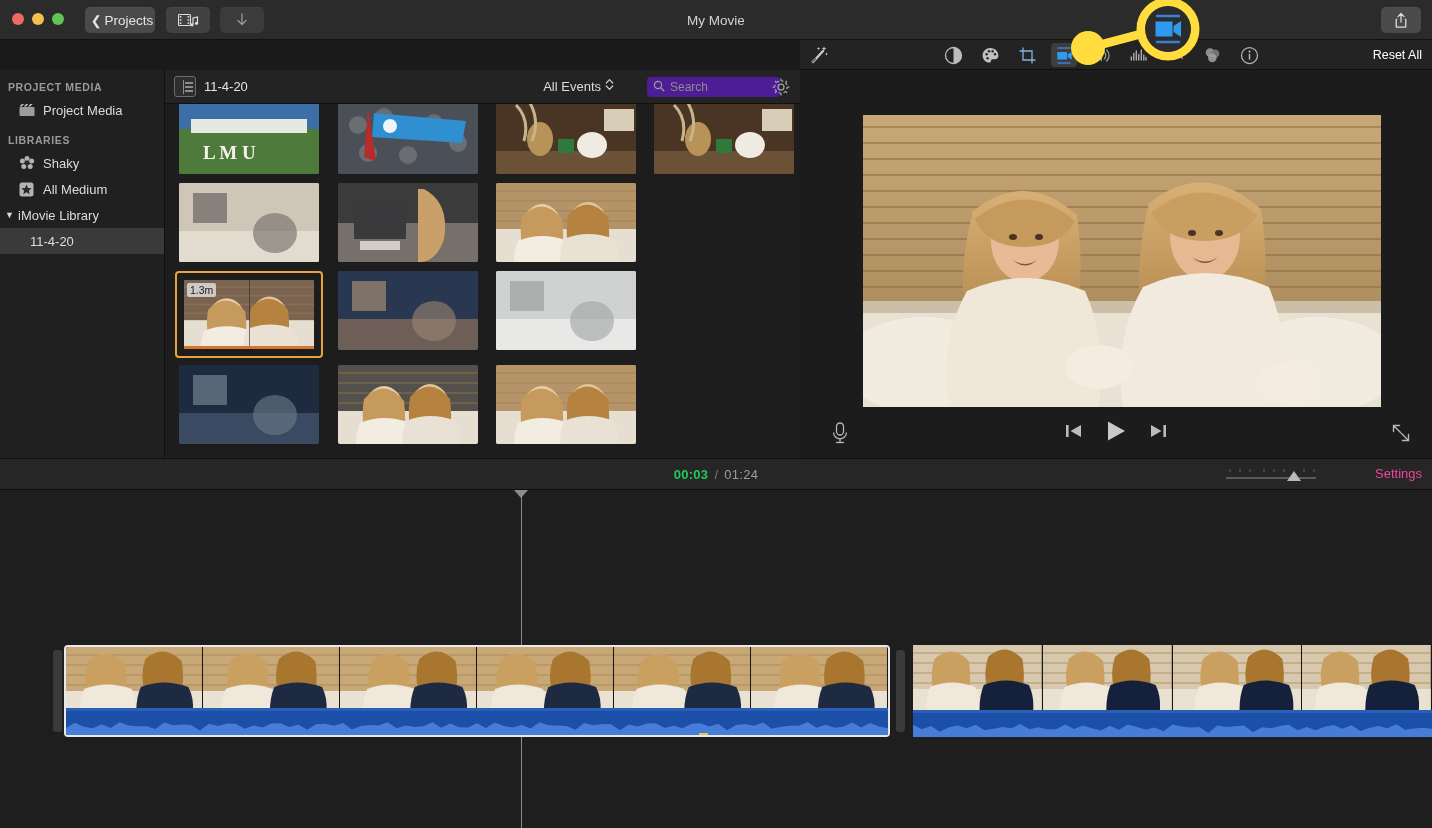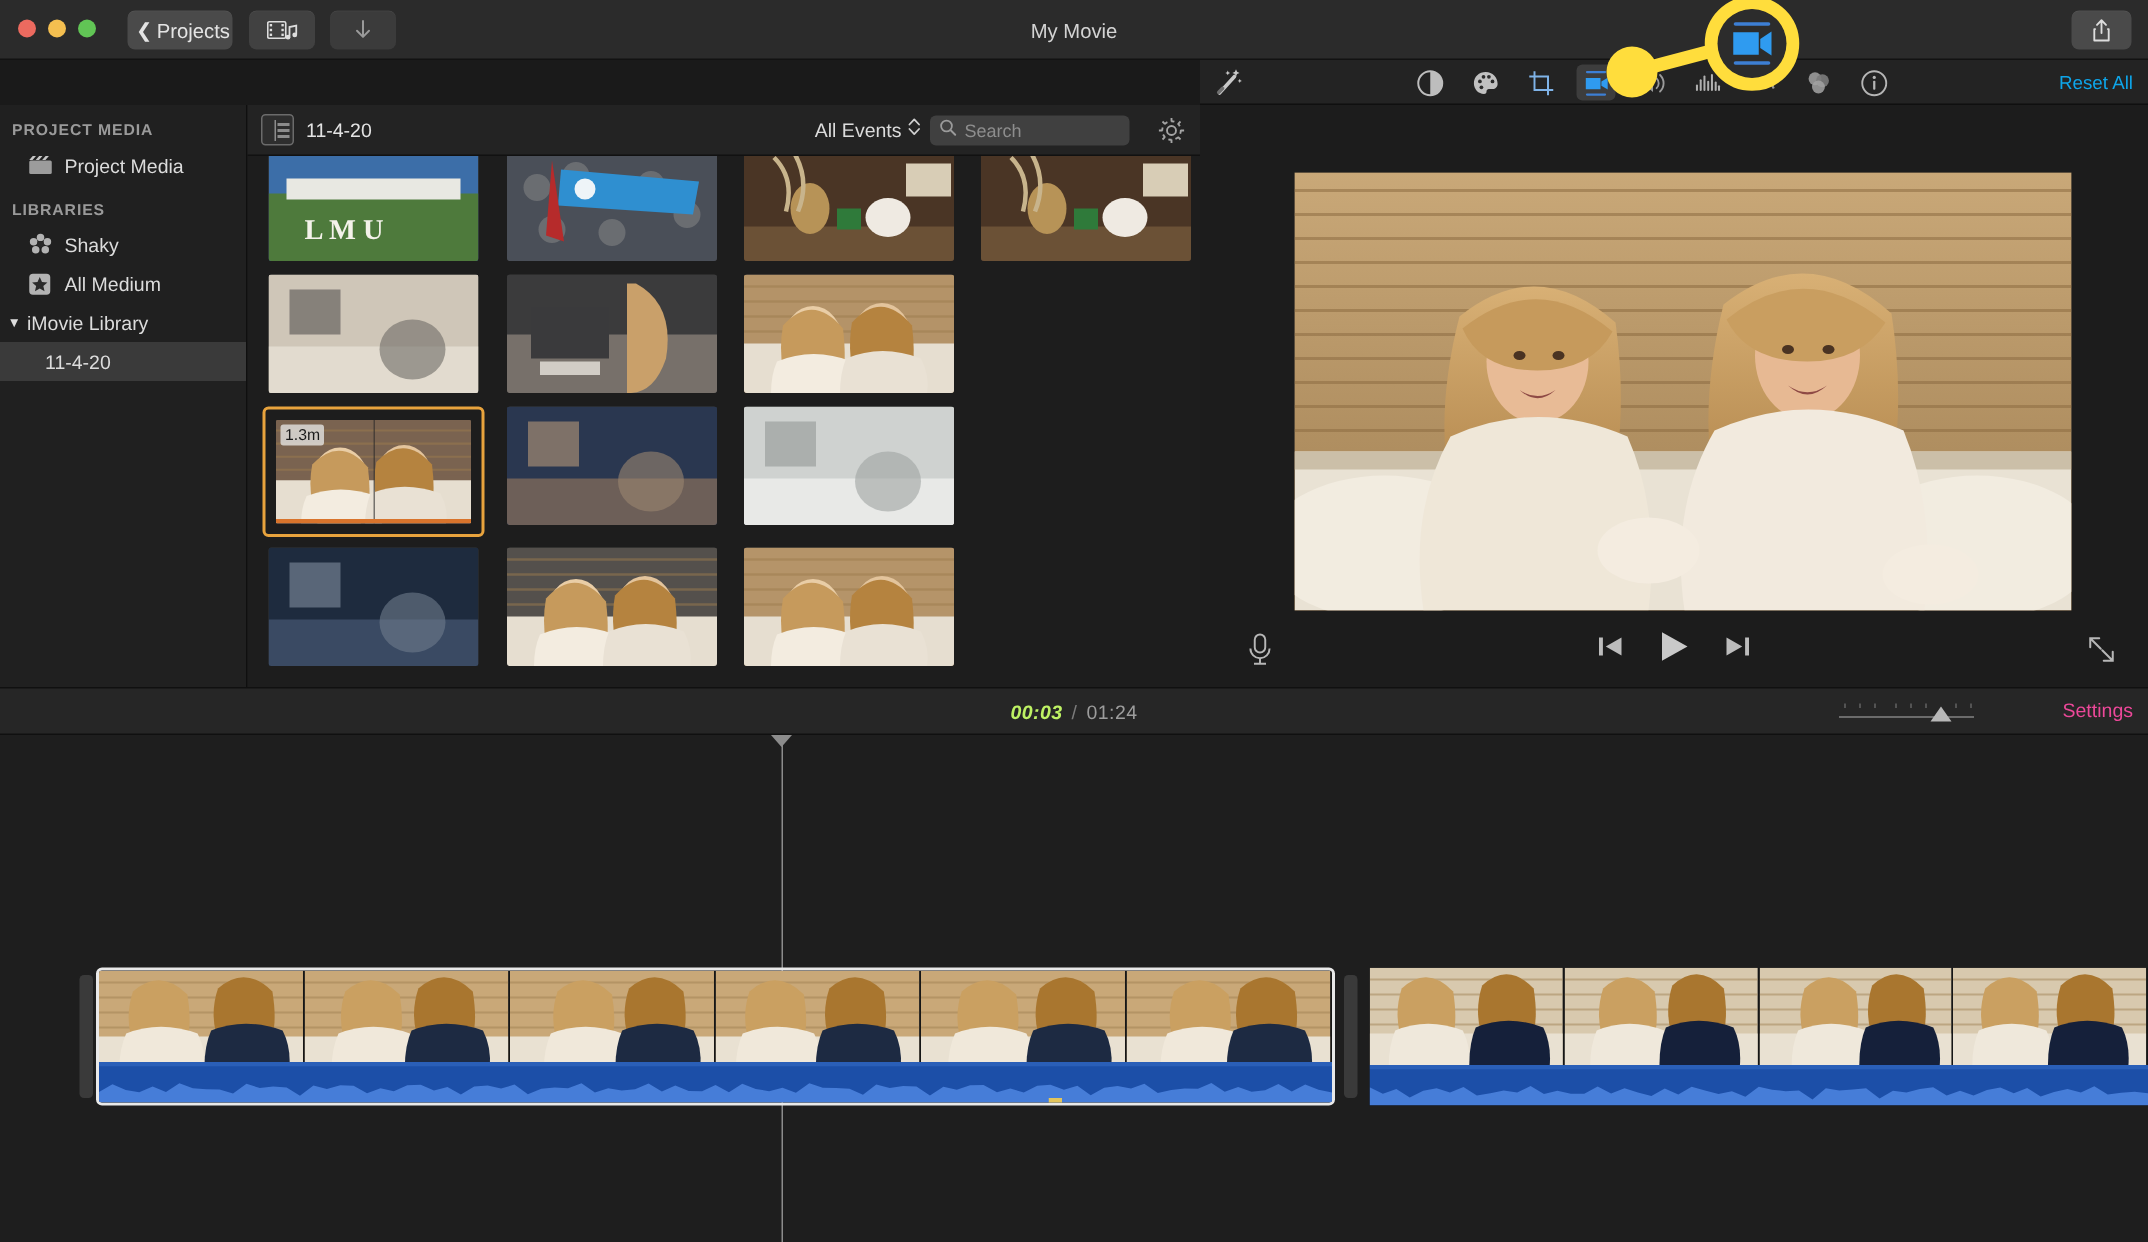--- a/index.html
+++ b/index.html
@@ -65,21 +65,21 @@
     position: absolute; left: 140px; top: 0; height: 30px;
     display: flex; align-items: center; gap: 11px;
   }
   .ii {
     width: 26px; height: 24px; border-radius: 4px;
     display: flex; align-items: center; justify-content: center;
   }
   .ii.sel { background: #3d3d3d; }
   .reset-all {
     position: absolute; right: 10px; top: 0; height: 30px;
-    display: flex; align-items: center; color: #0ea5e9; font-size: 12.5px;
+    display: flex; align-items: center; color: #ffffff; font-size: 12.5px;
   }
 
   
   .stab-wrap {
     position: absolute; left: 859px; top: 74px; width: 519px; height: 33px;
     border: 3px solid #ffe14d; border-radius: 3px;
     background: #1b1b1b;
   }
   .stab-inner {
     position: absolute; inset: 0; display: flex; align-items: center;
@@ -156,22 +156,22 @@
   .layout-btn:after {
     content:''; position:absolute; left:10px; top:5px; width:8px; height:2px;
     background:#8c8c8c; box-shadow: 0 4px 0 #8c8c8c, 0 8px 0 #8c8c8c;
   }
   .br-title { position:absolute; left:39px; top:9px; color:#e3e3e3; font-size:13px; }
   .allclips {
     position: absolute; right: 186px; top: 8px; color: #dcdcdc; font-size: 13px;
     display:flex; align-items:center; gap:4px;
   }
   .search-box {
-    position: absolute; right: 47px; top: 7px; width: 133px; height: 20px;
-    background: #404040; border-radius: 4px;
+    position: absolute; right: 20px; top: 7px; width: 133px; height: 20px;
+    background: #4c1d95; border-radius: 4px;
     display: flex; align-items: center; gap: 5px; padding-left: 6px;
   }
   .search-ph { color: #8d8d8d; font-size: 12px; }
   .gear-btn { position: absolute; right: 9px; top: 7px; width: 20px; height: 20px; }
 
   
   .browser {
     position: absolute; left: 165px; top: 104px; width: 635px; height: 354px;
     background: #1d1d1d; overflow: hidden;
   }
@@ -211,21 +211,21 @@
   
   .tl-toolbar {
     position: absolute; left: 0; top: 458px; width: 1432px; height: 32px;
     background: #262626; border-top: 1px solid #101010; border-bottom: 1px solid #101010;
   }
   .tc {
     position: absolute; left: 0; top: 0; width: 1432px; height: 31px;
     display: flex; align-items: center; justify-content: center; gap: 6px;
     font-size: 13px; letter-spacing: .3px;
   }
-  .tc .cur { color: #bef264; font-weight: bold; font-style: italic; }
+  .tc .cur { color: #22c55e; font-weight: bold; }
   .tc .sep { color: #7b7b7b; }
   .tc .tot { color: #9c9c9c; }
   .zoom-ctrl { position: absolute; right: 112px; top: 6px; width: 98px; height: 20px; }
   .settings-btn { position: absolute; right: 10px; top: 7px; color: #ec4899; font-size: 13px; }
 
   
   .timeline {
     position: absolute; left: 0; top: 490px; width: 1432px; height: 338px;
     background: #1e1e1e;
   }

